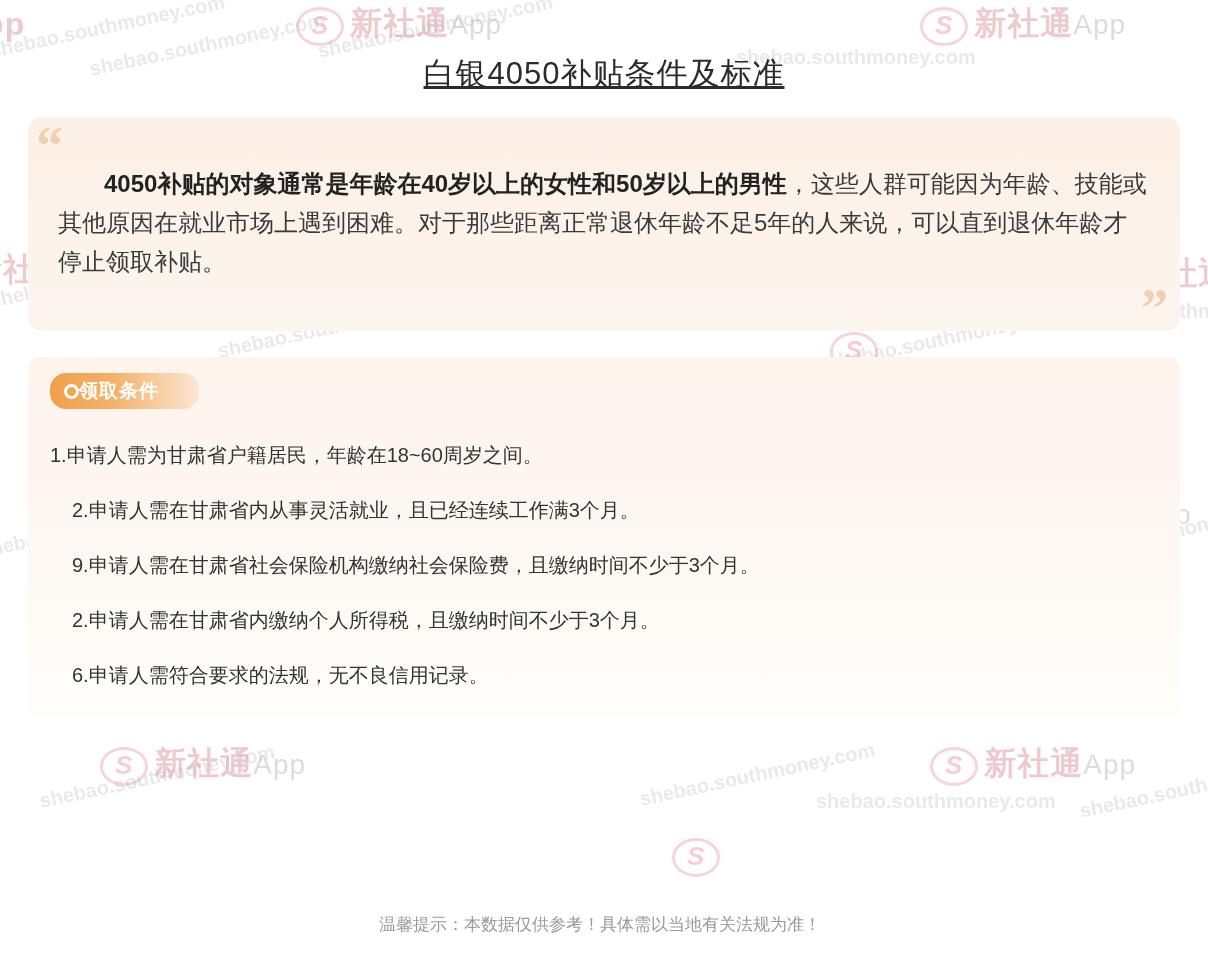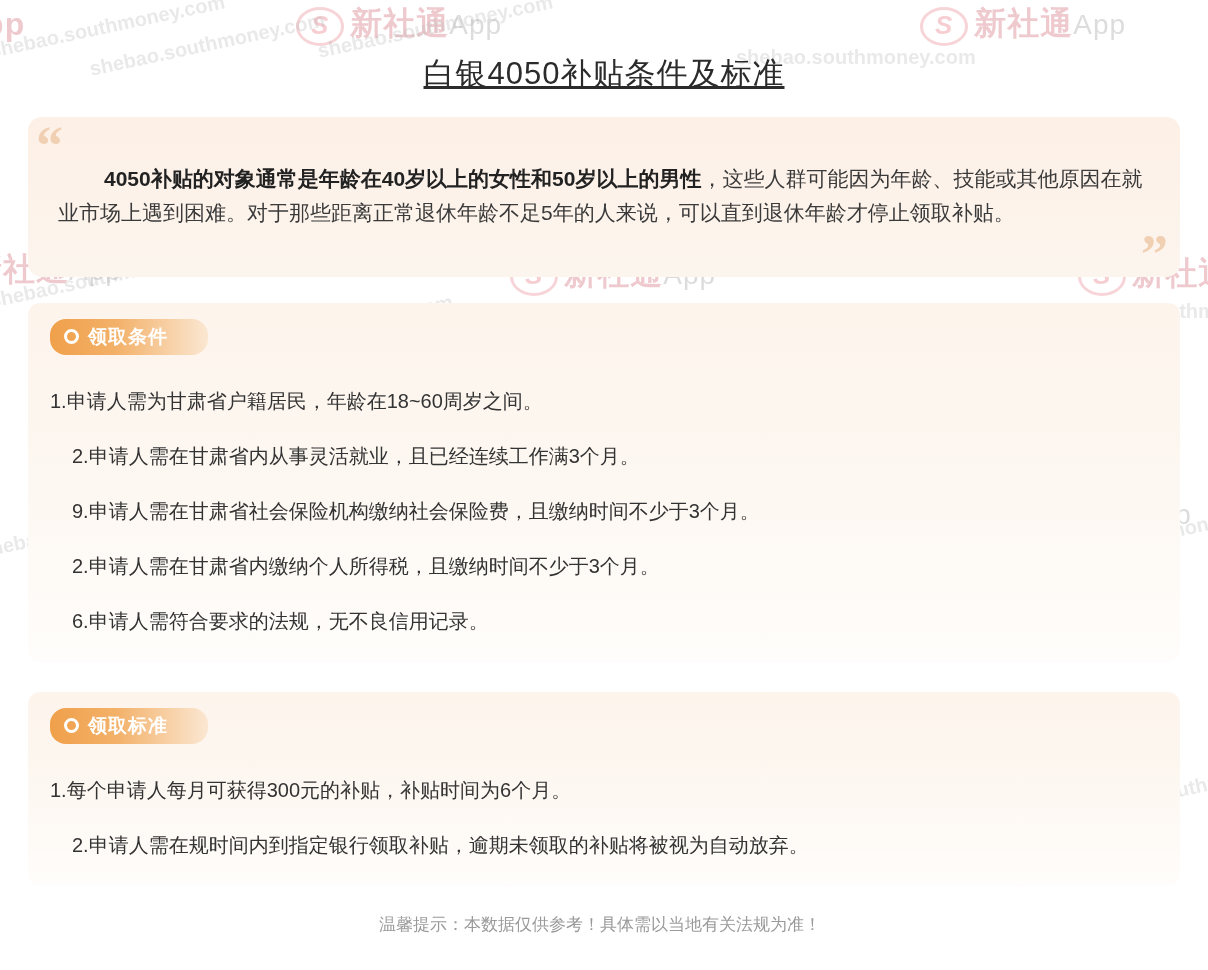--- a/index.html
+++ b/index.html
@@ -94,21 +94,21 @@
     position: absolute;
     color: #f0cfb2;
     font-family: "Liberation Serif", "DejaVu Serif", serif;
     font-size: 54px;
     line-height: 1;
     font-weight: bold;
   }
   .quote-mark.left { left: 8px; top: 2px; }
   .quote-mark.right { right: 12px; bottom: -4px; }
   .quote-text {
-    font-size: 21px;
+    font-size: 24px;
     line-height: 1.62;
     color: #3a3a3a;
     text-indent: 0;
   }
   .quote-text .lead {
     font-weight: bold;
     color: #222222;
   }
 
   .section {
@@ -117,21 +117,20 @@
     border-radius: 12px;
     padding: 16px 22px 26px 22px;
     box-sizing: border-box;
   }
   .section.first { margin-top: 26px; }
   .section.second { margin-top: 30px; }
 
   .section-head {
     display: inline-flex;
     align-items: center;
-    gap: 9px;
     background: linear-gradient(90deg, #f0a04a 0%, #f3b169 42%, #fbe7d2 100%);
     border-radius: 16px;
     padding: 5px 40px 5px 14px;
     margin-bottom: 6px;
   }
   .head-icon {
     width: 15px;
     height: 15px;
     border-radius: 50%;
     border: 3px solid #ffffff;
@@ -252,24 +251,16 @@
       <span class="head-icon"></span>
       <span class="label">领取条件</span>
     </div>
     <div class="item">1.申请人需为甘肃省户籍居民，年龄在18~60周岁之间。</div>
     <div class="item indent">2.申请人需在甘肃省内从事灵活就业，且已经连续工作满3个月。</div>
     <div class="item indent">9.申请人需在甘肃省社会保险机构缴纳社会保险费，且缴纳时间不少于3个月。</div>
     <div class="item indent">2.申请人需在甘肃省内缴纳个人所得税，且缴纳时间不少于3个月。</div>
     <div class="item indent">6.申请人需符合要求的法规，无不良信用记录。</div>
   </div>
 
-  <div class="section second">
-    <div class="section-head">
-      <span class="head-icon"></span>
-      <span class="label">领取标准</span>
-    </div>
-    <div class="item">1.每个申请人每月可获得300元的补贴，补贴时间为6个月。</div>
-    <div class="item indent">2.申请人需在规时间内到指定银行领取补贴，逾期未领取的补贴将被视为自动放弃。</div>
-  </div>
 
 </div>
 
 <div class="footer-note">温馨提示：本数据仅供参考！具体需以当地有关法规为准！</div>
 
 </body></html>

